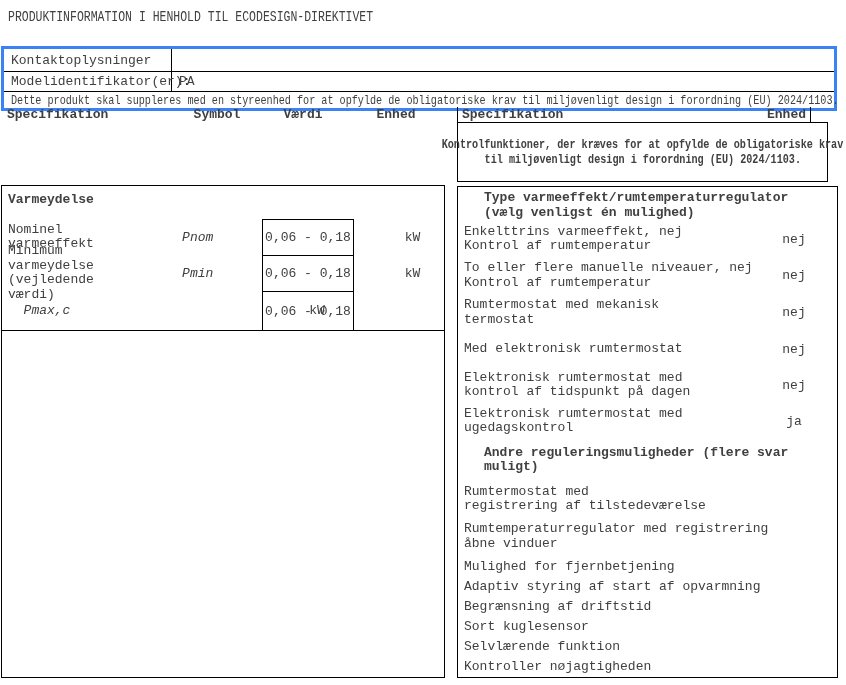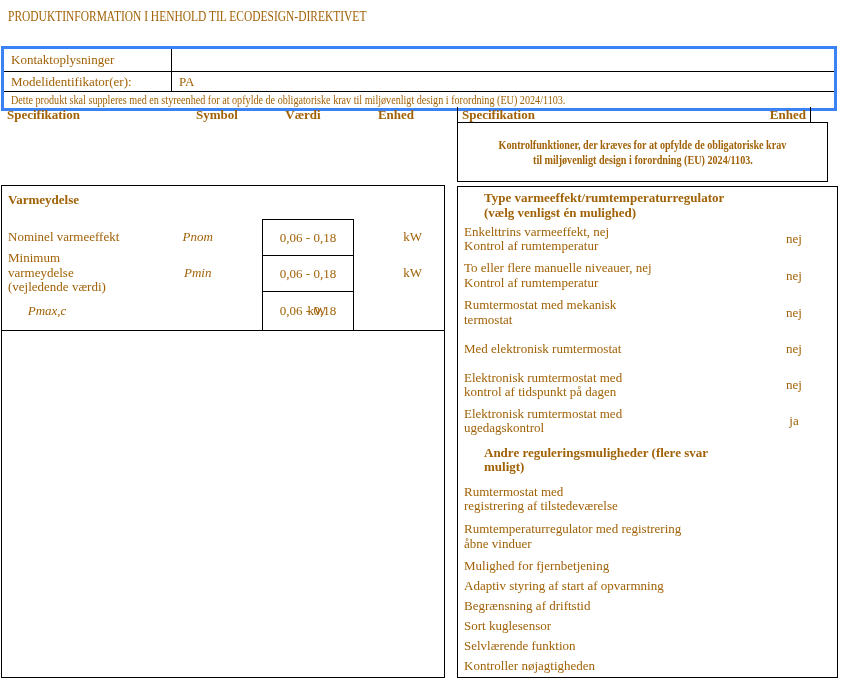--- a/index.html
+++ b/index.html
@@ -1,18 +1,18 @@
 <!DOCTYPE html>
 <html><head>
 <meta charset="utf-8">
 <style>
   html,body { margin:0; padding:0; background:#ffffff; }
   .canvas {
     position:relative; width:846px; height:685px; background:#ffffff;
-    font-family:Liberation Serif, serif; font-size:13px; color:#a16207;
+    font-family:Liberation Mono, monospace; font-size:13px; color:#404040;
     overflow:hidden;
   }
   .abs { position:absolute; }
 
   
   .doc-title {
     left:8px; top:9px; font-size:14px; white-space:nowrap;
     transform:scaleX(0.82); transform-origin:0 50%;
   }
 

